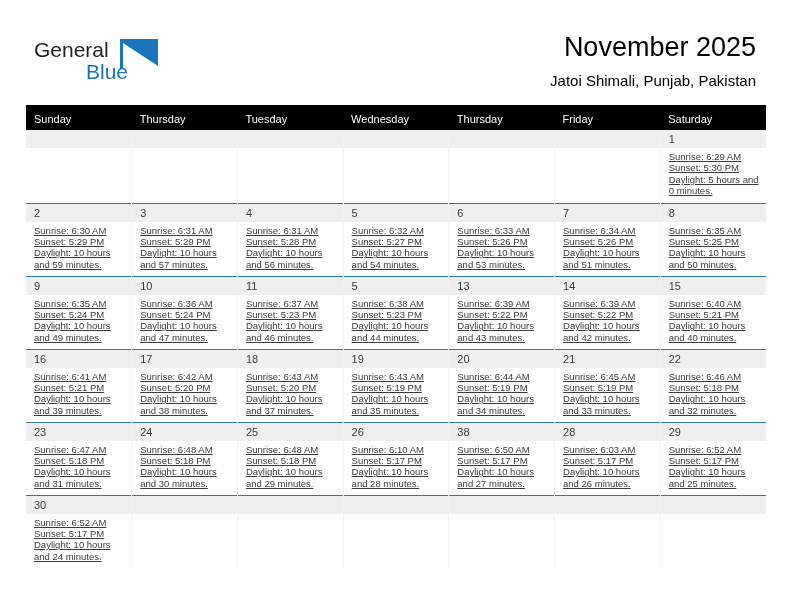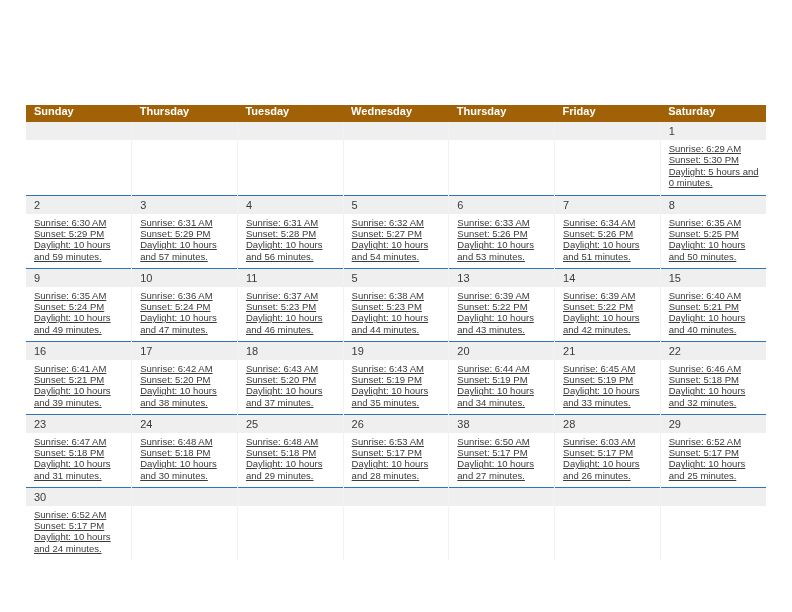--- a/index.html
+++ b/index.html
@@ -91,26 +91,26 @@
   .calendar {
     position: absolute;
     left: 26px;
     top: 105px;
     width: 740px;
     border-collapse: collapse;
     table-layout: fixed;
   }
 
   .calendar th {
-    background: #a16207;
+    background: #000000;
     color: #ffffff;
     font-size: 11px;
-    font-weight: bold;
+    font-weight: normal;
     text-align: left;
-    padding: 0 0 5px 8px;
+    padding: 8px 0 5px 8px;
     height: 17px;
     box-sizing: border-box;
     border: none;
   }
 
   .calendar td {
     vertical-align: top;
     padding: 0;
     border: none;
     border-top: 1px solid #2e75b6;
@@ -151,20 +151,38 @@
   }
   .details .daylight {
     white-space: normal;
   }
 </style>
 </head>
 <body>
 
 <div class="page">
 
+  <div class="header">
+
+    <div class="logo">
+      <span class="logo-general">General</span>
+      <span class="logo-flag">
+        <svg width="42" height="30" viewBox="0 0 42 30" xmlns="http://www.w3.org/2000/svg">
+          <polygon points="2,0 2,30 5,30 5,4 40,27 40,0" fill="#1b75bb"></polygon>
+        </svg>
+      </span>
+      <span class="logo-blue">Blue</span>
+    </div>
+
+    <div class="title-block">
+      <h1 class="cal-title">November 2025</h1>
+      <div class="cal-subtitle">Jatoi Shimali, Punjab, Pakistan</div>
+    </div>
+
+  </div>
 
   <table class="calendar">
     <thead>
       <tr>
         <th>Sunday</th>
         <th>Thursday</th>
         <th>Tuesday</th>
         <th>Wednesday</th>
         <th>Thursday</th>
         <th>Friday</th>
@@ -395,21 +413,21 @@
             <div class="daynum">25</div>
             <div class="details">
               <div>Sunrise: 6:48 AM</div>
               <div>Sunset: 5:18 PM</div>
               <div class="daylight">Daylight: 10 hours and 29 minutes.</div>
             </div>
           </td>
           <td>
             <div class="daynum">26</div>
             <div class="details">
-              <div>Sunrise: 6:53 AM</div>
+              <div>Sunrise: 6:10 AM</div>
               <div>Sunset: 5:17 PM</div>
               <div class="daylight">Daylight: 10 hours and 28 minutes.</div>
             </div>
           </td>
           <td>
             <div class="daynum">38</div>
             <div class="details">
               <div>Sunrise: 6:50 AM</div>
               <div>Sunset: 5:17 PM</div>
               <div class="daylight">Daylight: 10 hours and 27 minutes.</div>

